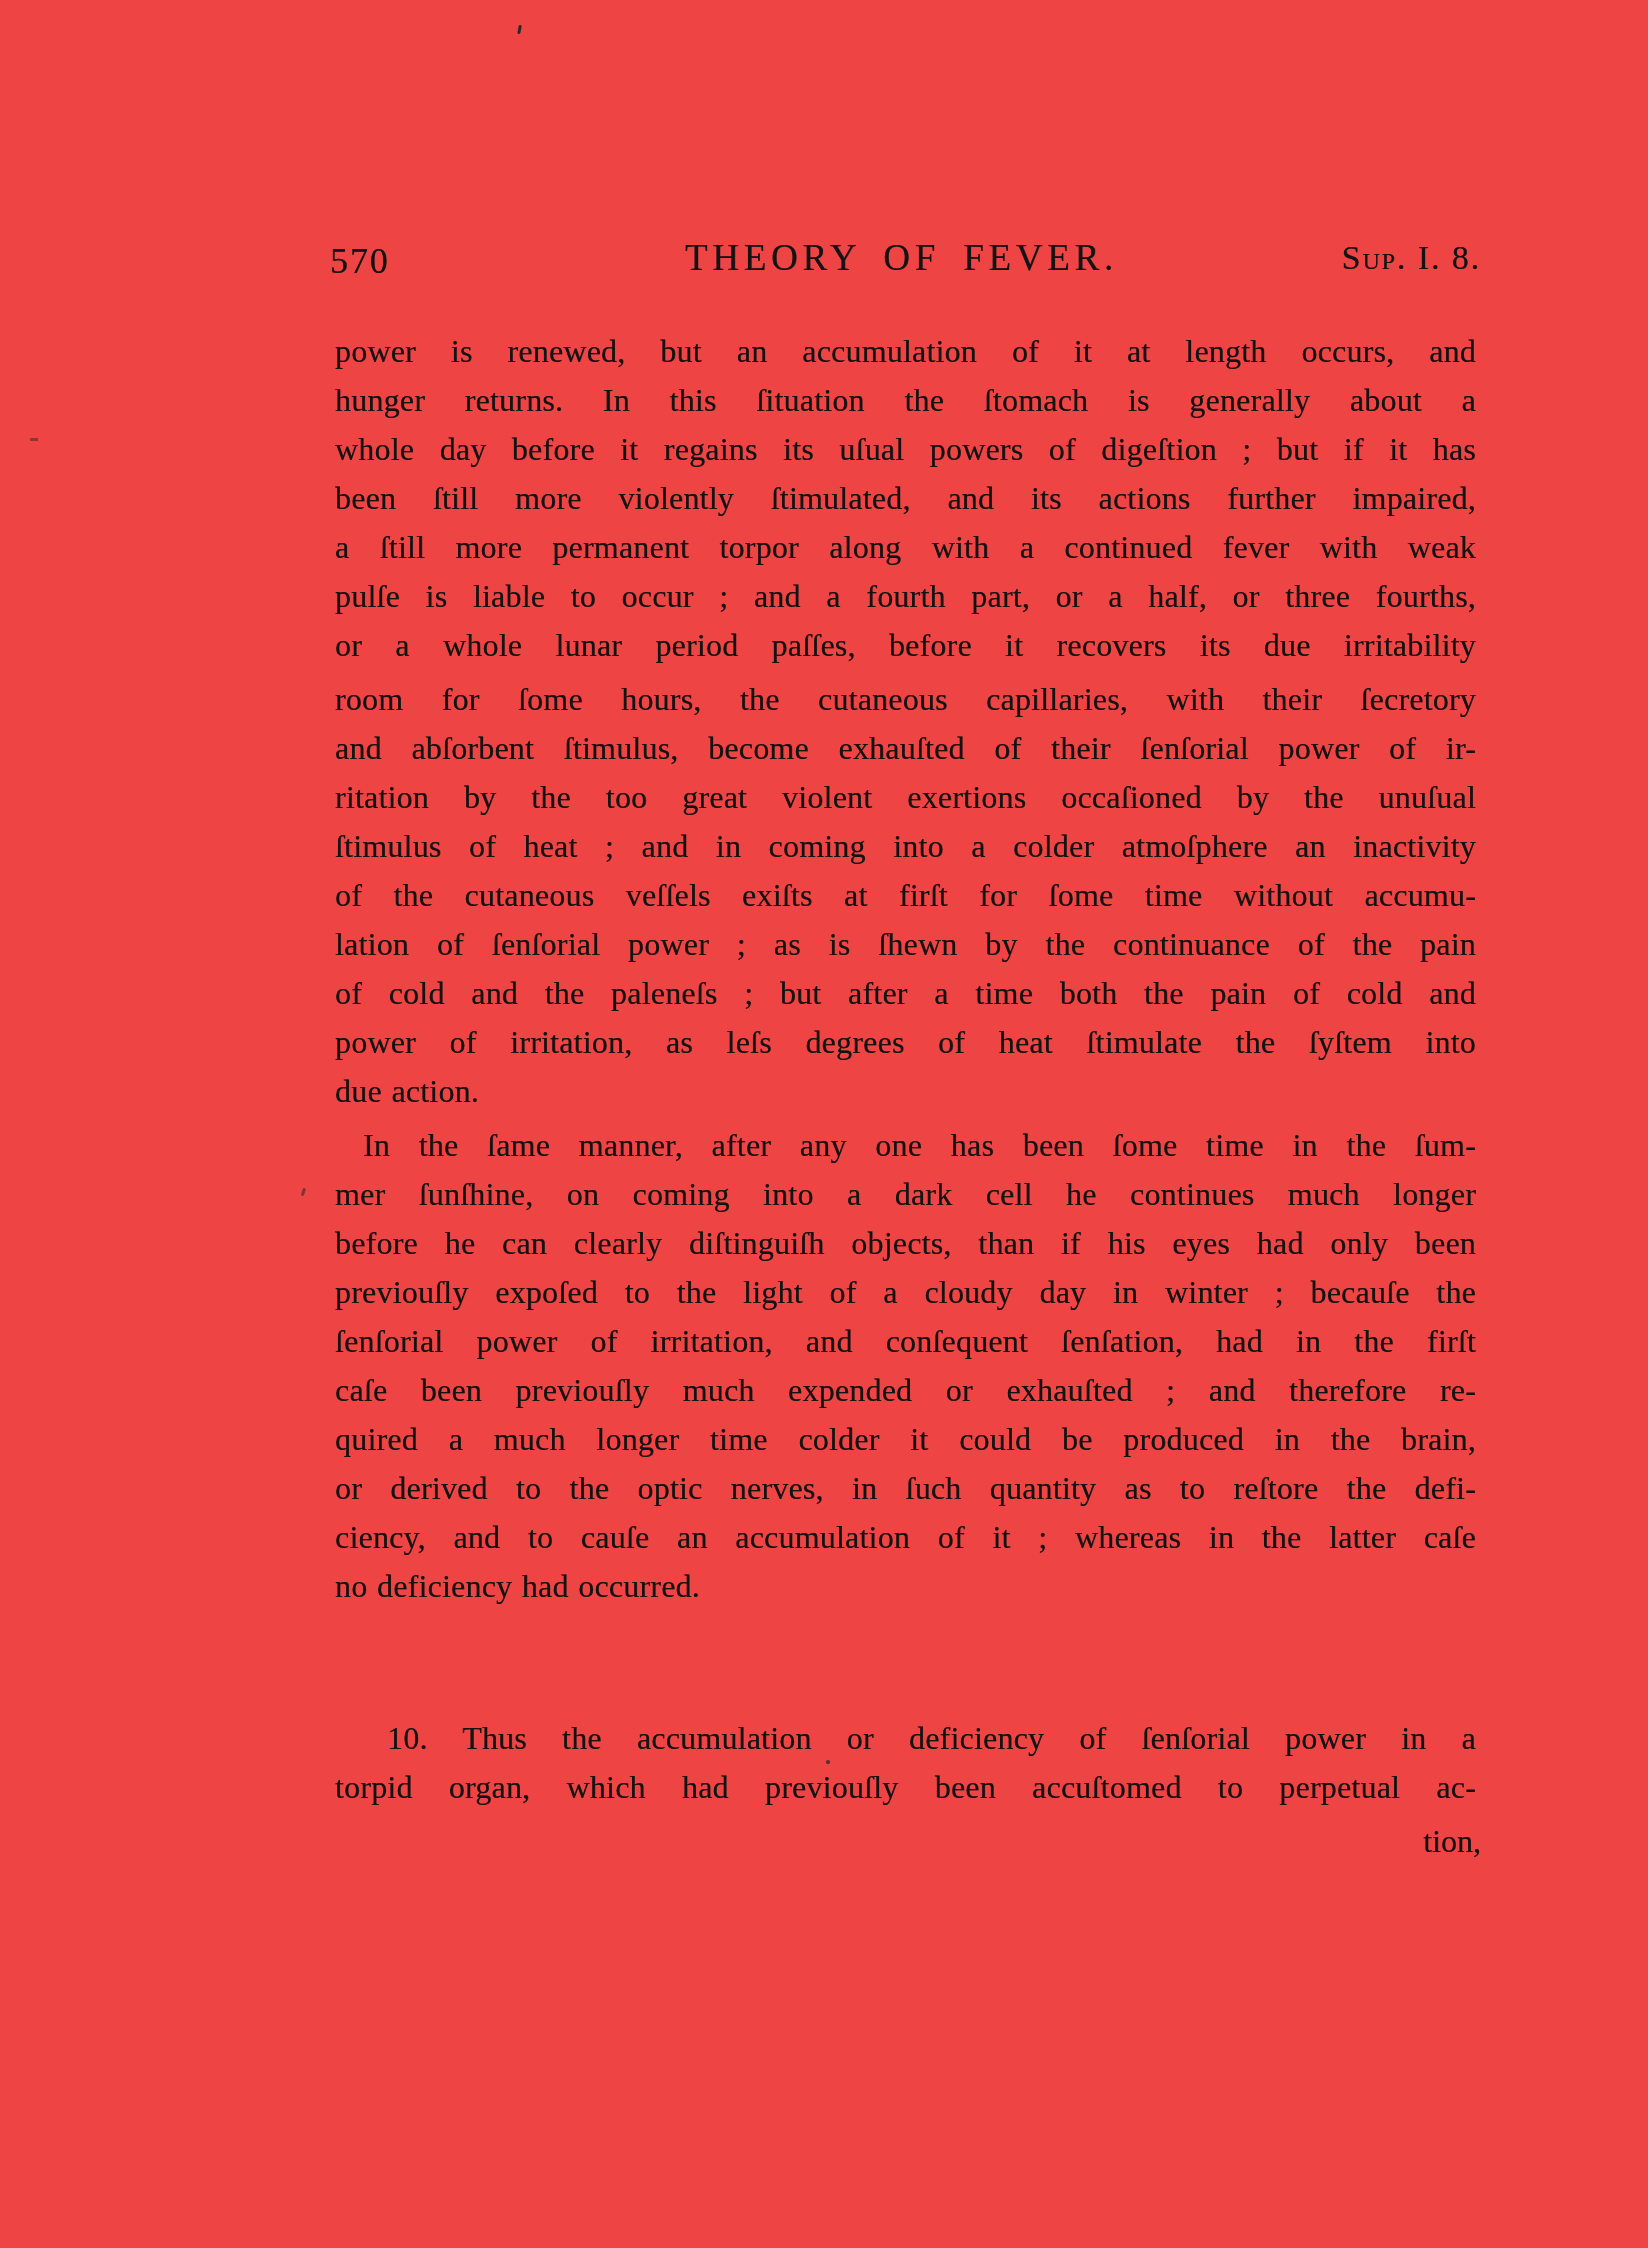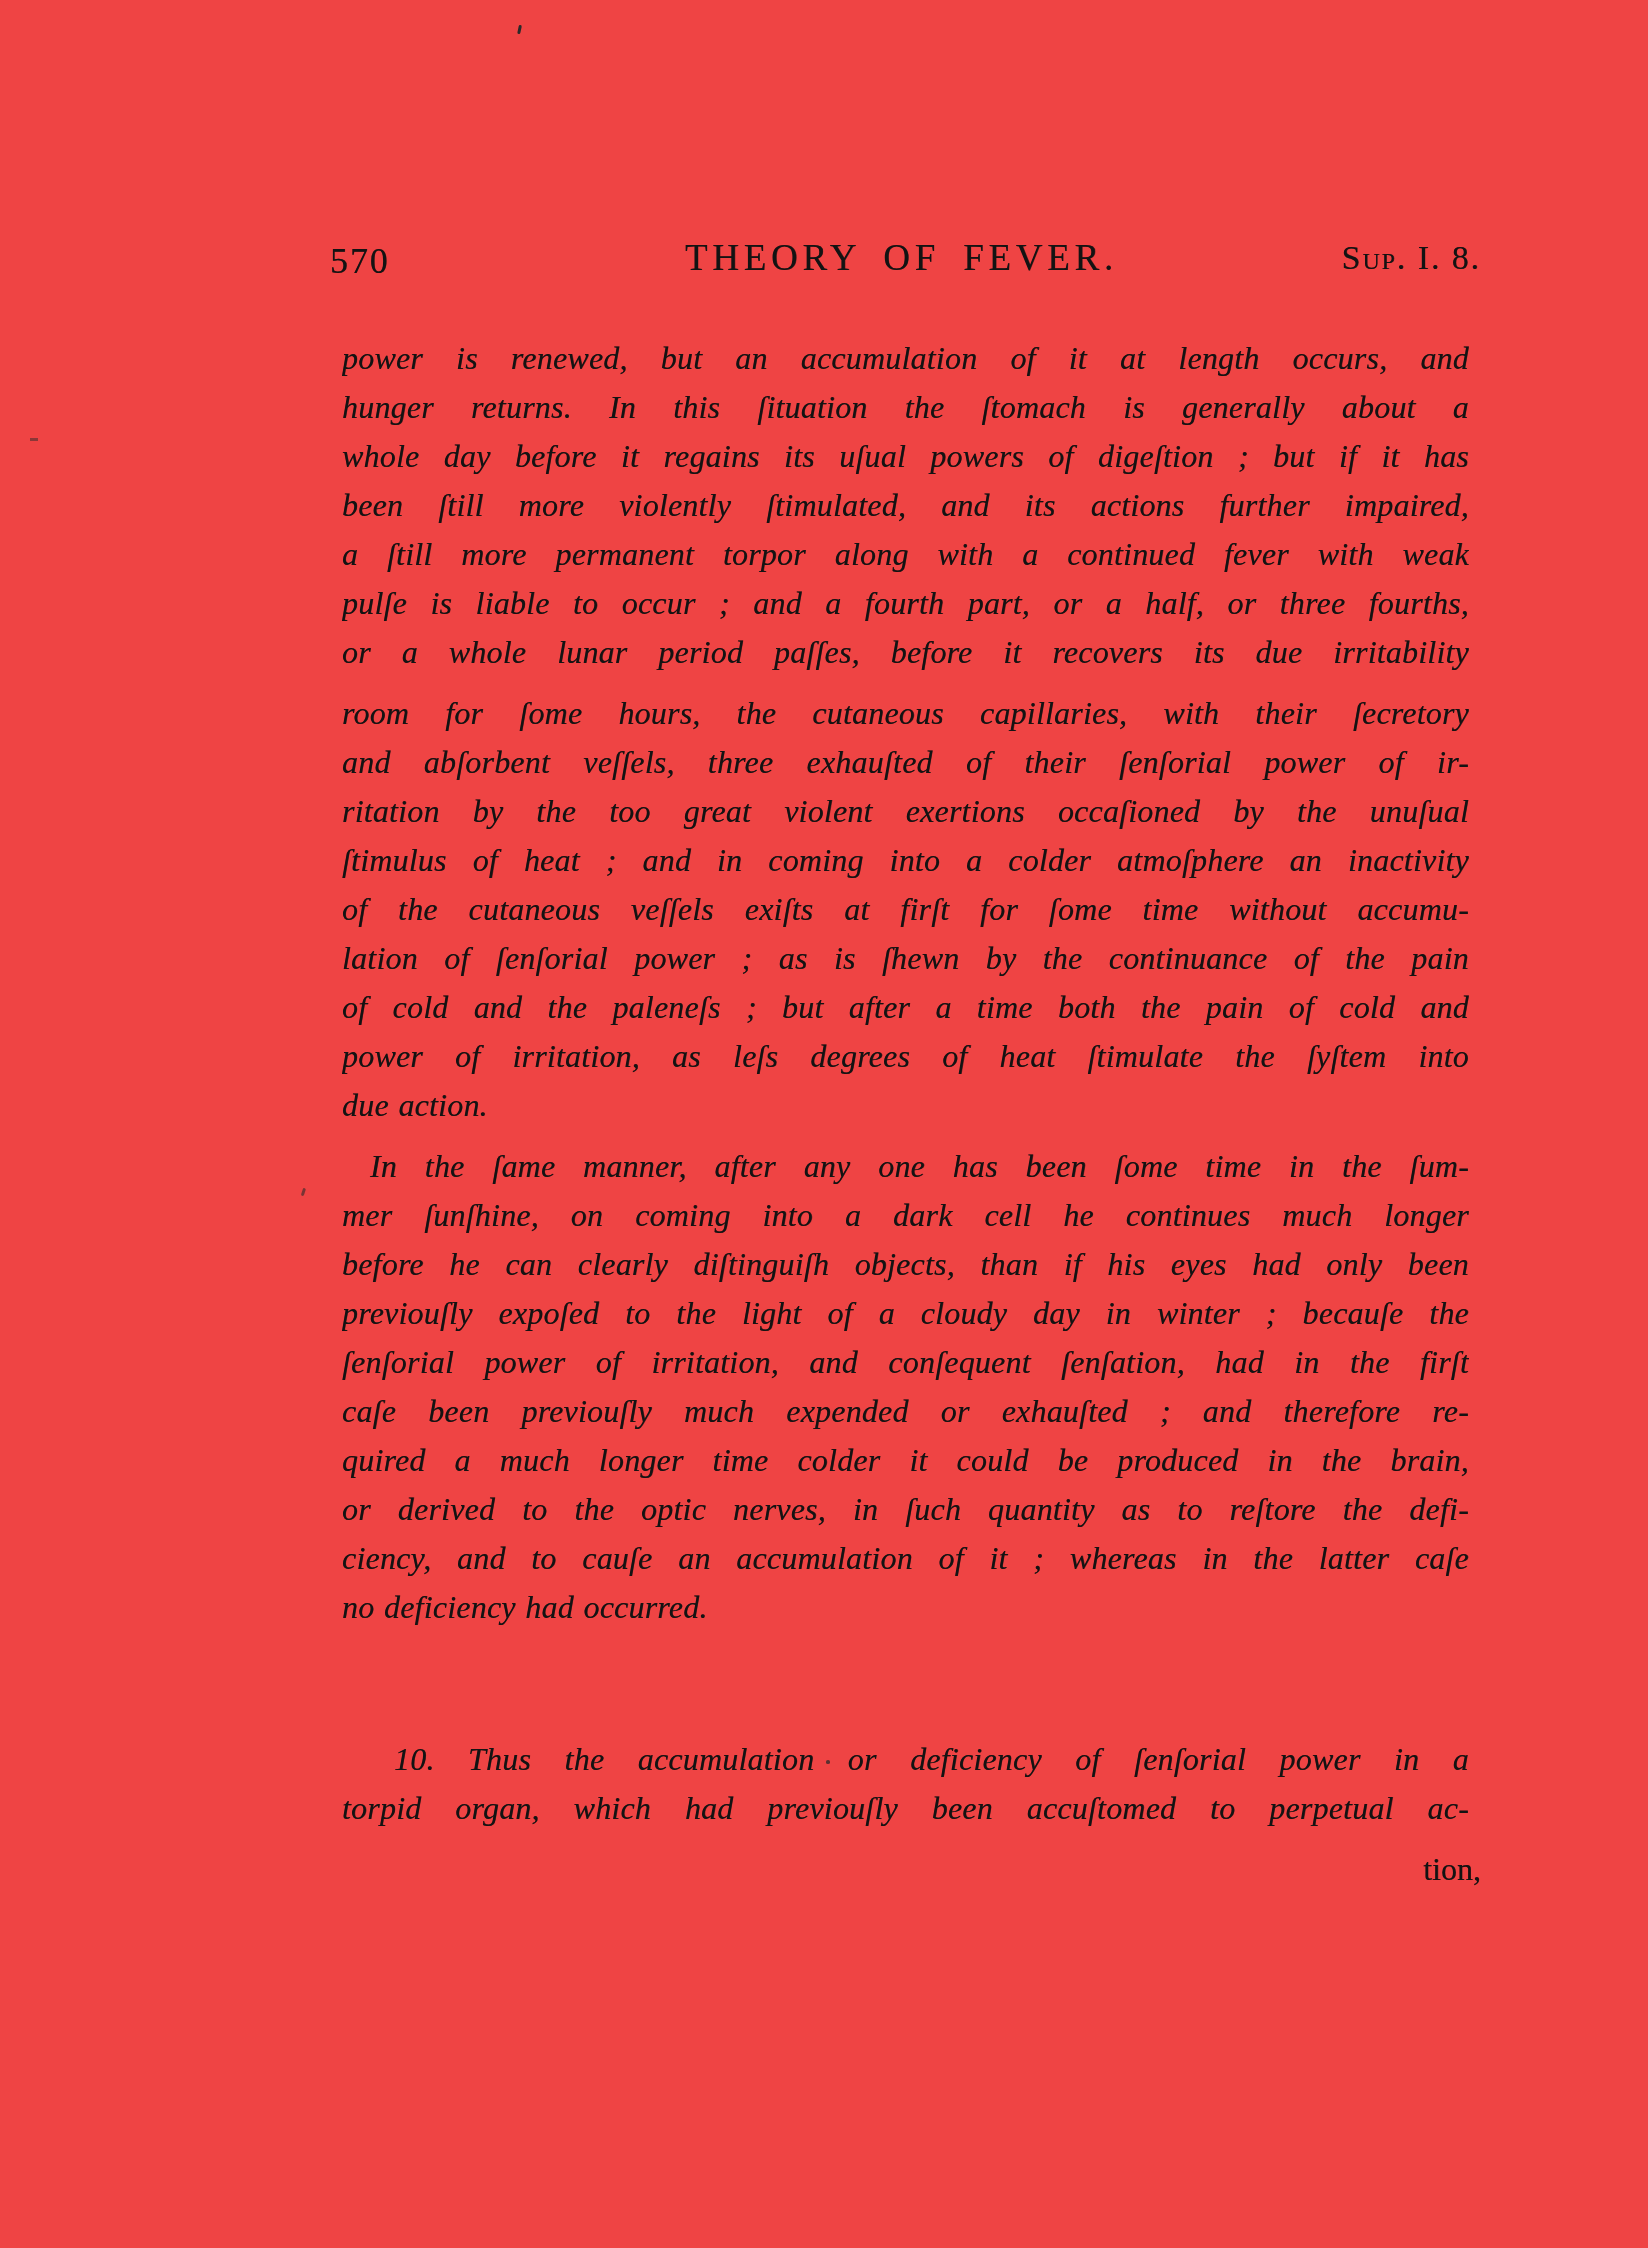--- a/index.html
+++ b/index.html
@@ -42,21 +42,21 @@
     font-variant: small-caps;
     letter-spacing: 1.9px;
   }
   
   .body-block {
     position: absolute;
     left: 330px;
     top: 322px;
     width: 1151px;
   }
-  .paragraph { margin: 12px; font-style: italic; }
+  .paragraph { margin: 5px; }
   .paragraph.gap-before { margin-top: 103px; }
   .line {
     font-size: 32px;
     line-height: 49px;
     height: 49px;
     text-align: justify;
     text-align-last: justify;
     word-spacing: 1.4px;
     letter-spacing: 0.2px;
     white-space: normal;
@@ -100,21 +100,21 @@
         <div class="line first">power is renewed, but an accumulation of it at length occurs, and</div>
         <div class="line">hunger returns.  In this ſituation the ſtomach is generally about a</div>
         <div class="line">whole day before it regains its uſual powers of digeſtion ; but if it has</div>
         <div class="line">been ſtill more violently ſtimulated, and its actions further impaired,</div>
         <div class="line">a ſtill more permanent torpor along with a continued fever with weak</div>
         <div class="line">pulſe is liable to occur ; and a fourth part, or a half, or three fourths,</div>
         <div class="line">or a whole lunar period paſſes, before it recovers its due irritability</div>
       </div>
       <div class="paragraph indent-small">
         <div class="line">room for ſome hours, the cutaneous capillaries, with their ſecretory</div>
-        <div class="line">and abſorbent veſſels, three exhauſted of their ſenſorial power of ir-</div>
+        <div class="line">and abſorbent ſtimulus, become exhauſted of their ſenſorial power of ir-</div>
         <div class="line">ritation by the too great violent exertions occaſioned by the unuſual</div>
         <div class="line">ſtimulus of heat ; and in coming into a colder atmoſphere an inactivity</div>
         <div class="line">of the cutaneous veſſels exiſts at firſt for ſome time without accumu-</div>
         <div class="line">lation of ſenſorial power ; as is ſhewn by the continuance of the pain</div>
         <div class="line">of cold and the paleneſs ; but after a time both the pain of cold and</div>
         <div class="line">power of irritation, as leſs degrees of heat ſtimulate the ſyſtem into</div>
         <div class="line para-last">due action.</div>
       </div>
       <div class="paragraph indent-small">
         <div class="line first">In the ſame manner, after any one has been ſome time in the ſum-</div>

